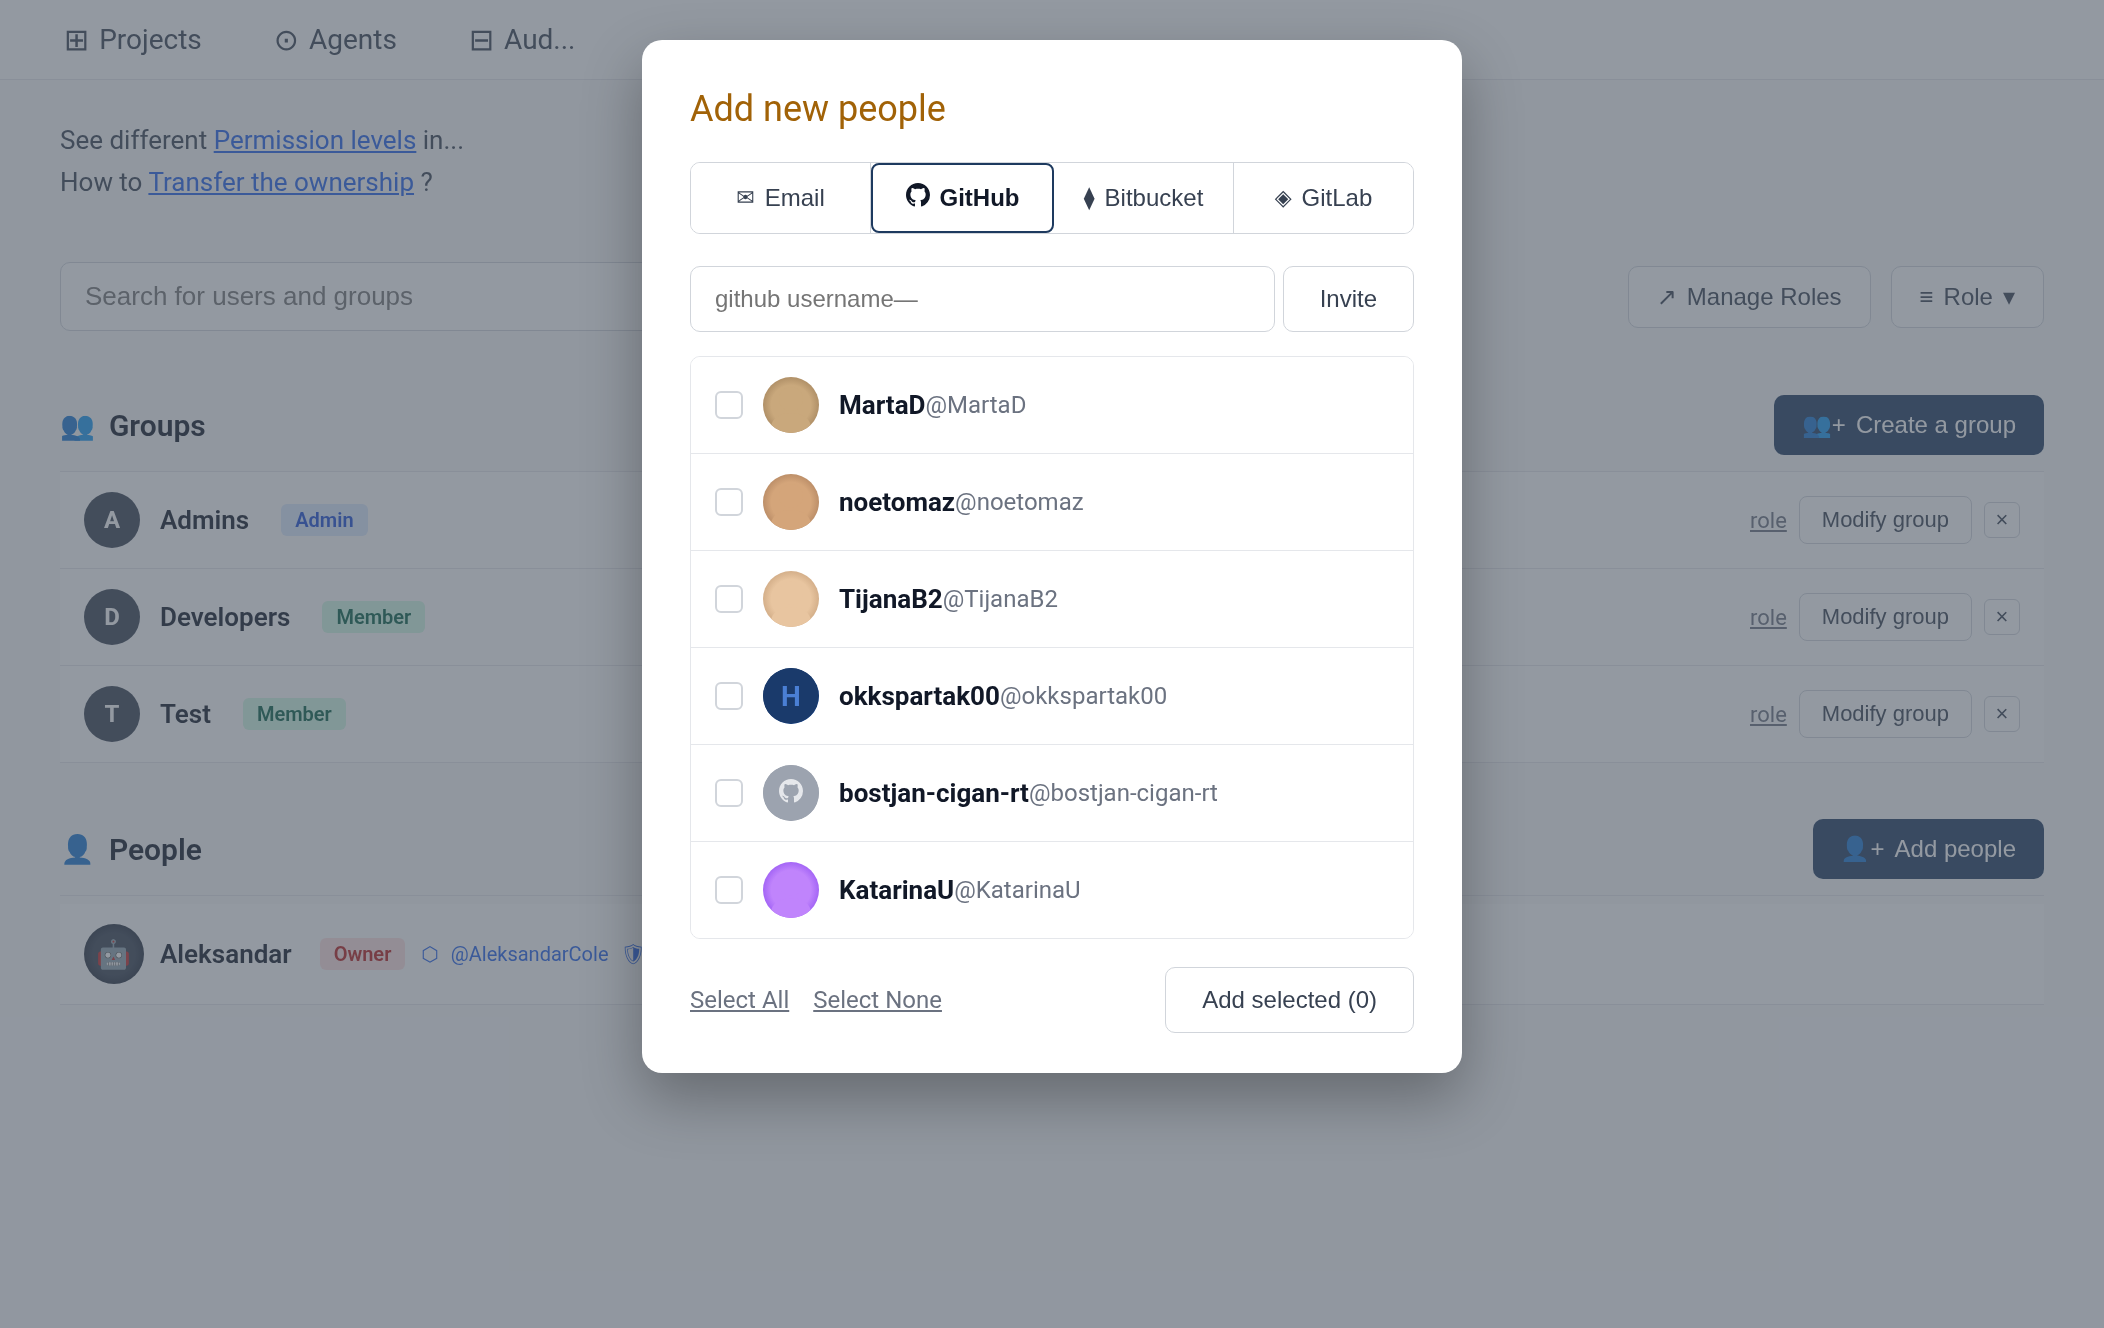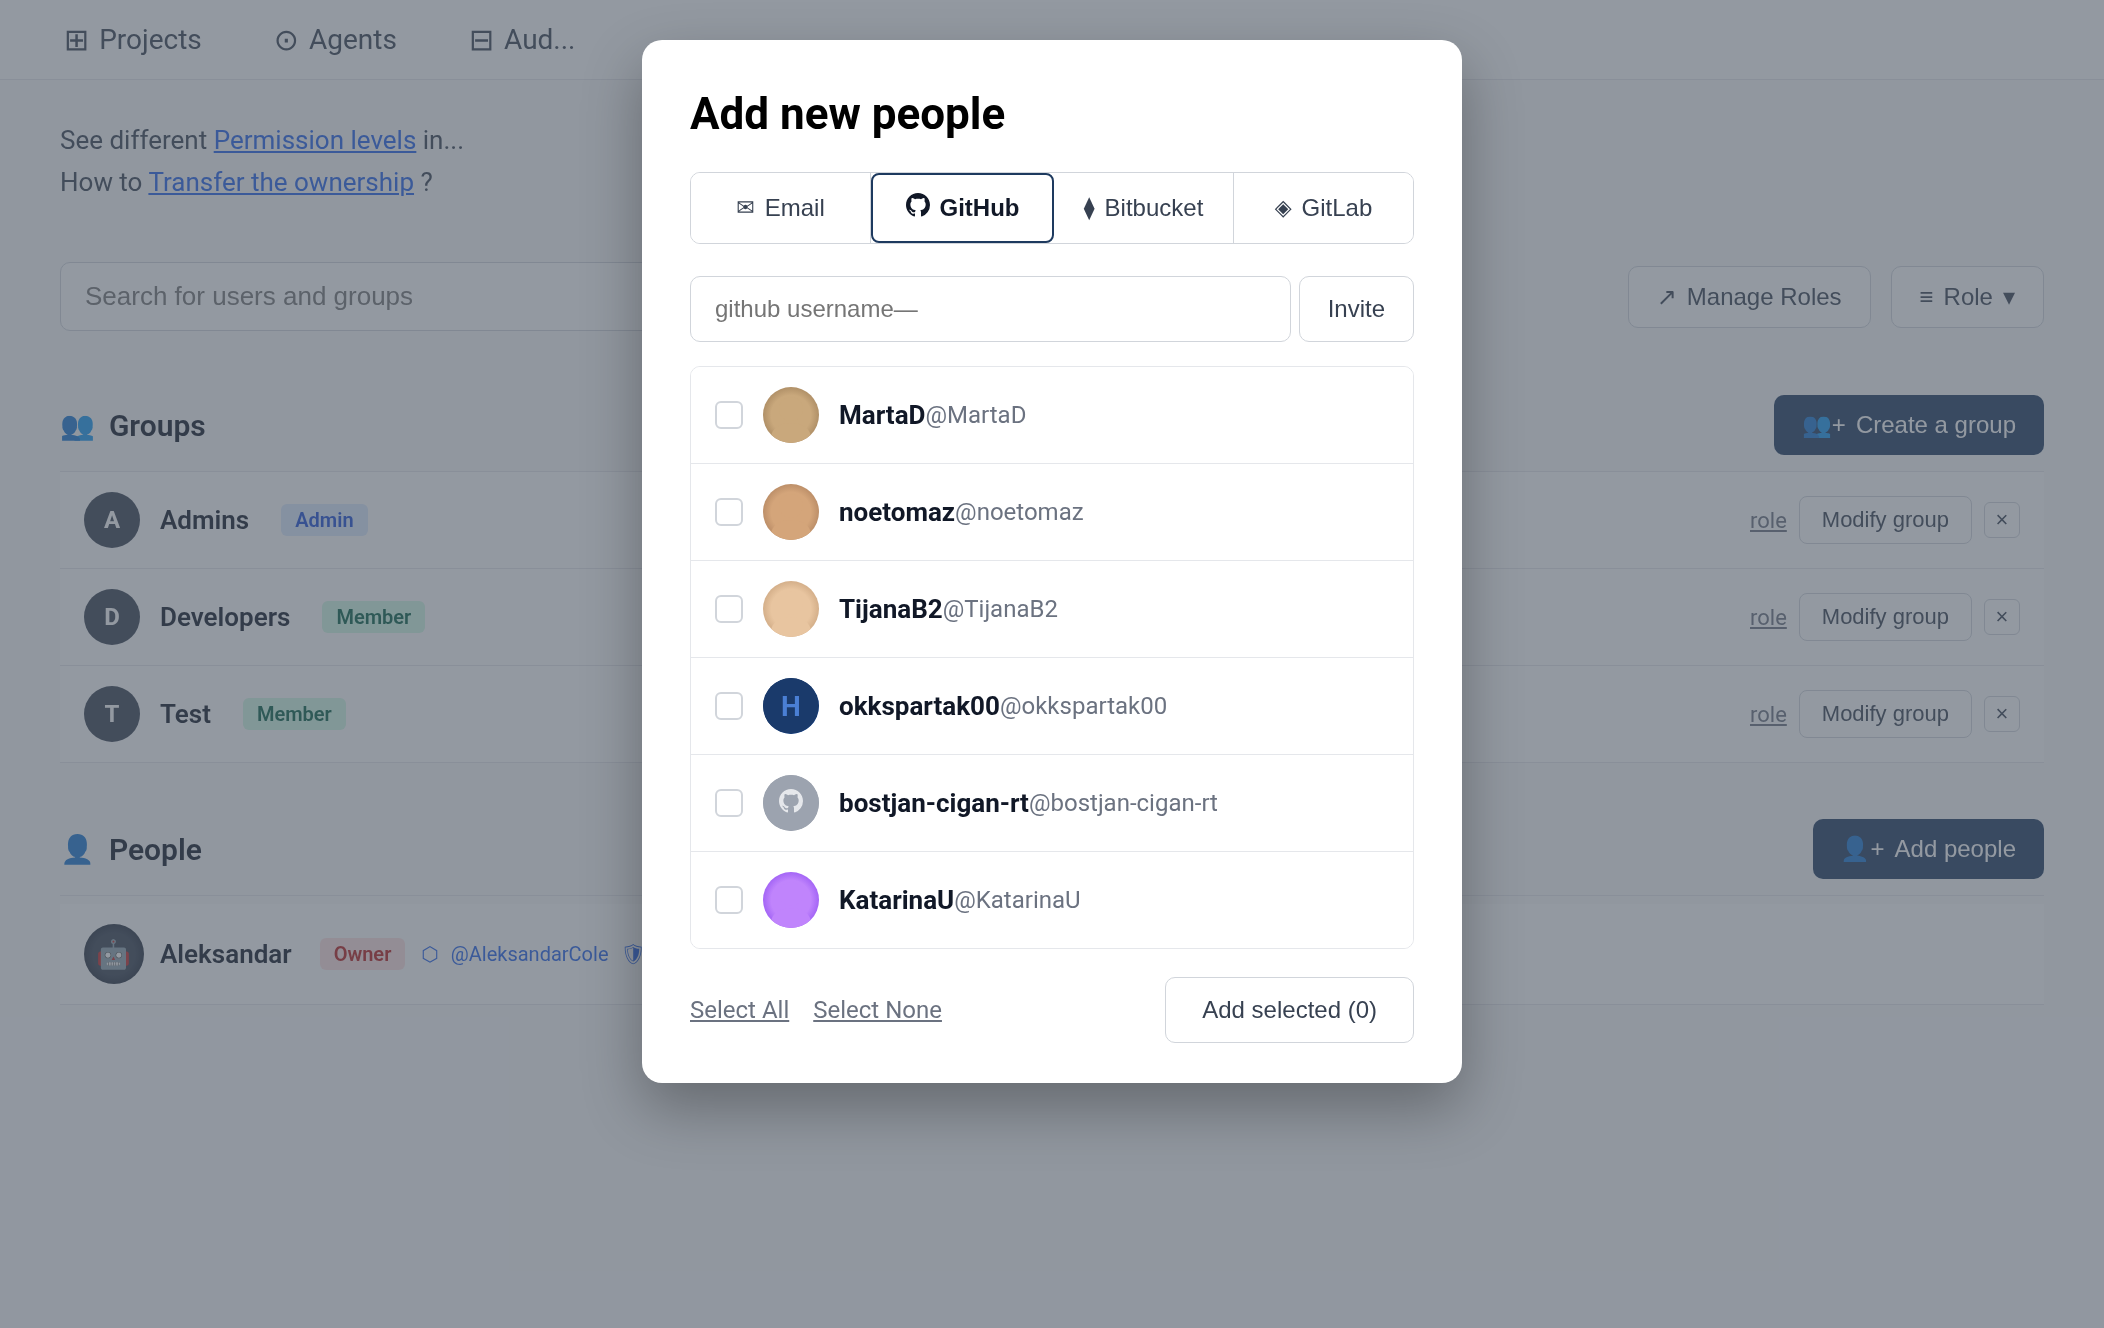--- a/index.html
+++ b/index.html
@@ -243,23 +243,23 @@
       border-radius: 20px;
       width: 820px;
       padding: 48px 48px 40px;
       box-shadow: 0 25px 60px rgba(0,0,0,0.3);
       position: relative;
       max-height: 1200px;
       overflow-y: visible;
     }
 
     .modal-title {
-      font-size: 44px;
-      font-weight: 700;
-      color: #000000;
+      font-size: 36px;
+      font-weight: 400;
+      color: #a16207;
       margin-bottom: 32px;
     }
 
     
     .modal-tabs {
       display: flex;
       gap: 0;
       margin-bottom: 32px;
       border: 1px solid #d1d5db;
       border-radius: 10px;
@@ -301,21 +301,21 @@
     .github-input {
       flex: 1;
       padding: 18px 24px;
       border: 1px solid #d1d5db;
       border-radius: 10px;
       font-size: 24px;
       color: #9ca3af;
       outline: none;
     }
     .invite-btn {
-      padding: 18px 28px;
+      padding: 18px 36px;
       border: 1px solid #d1d5db;
       border-radius: 10px;
       background: #fff;
       font-size: 24px;
       color: #374151;
       cursor: pointer;
     }
 
     
     .user-list {

